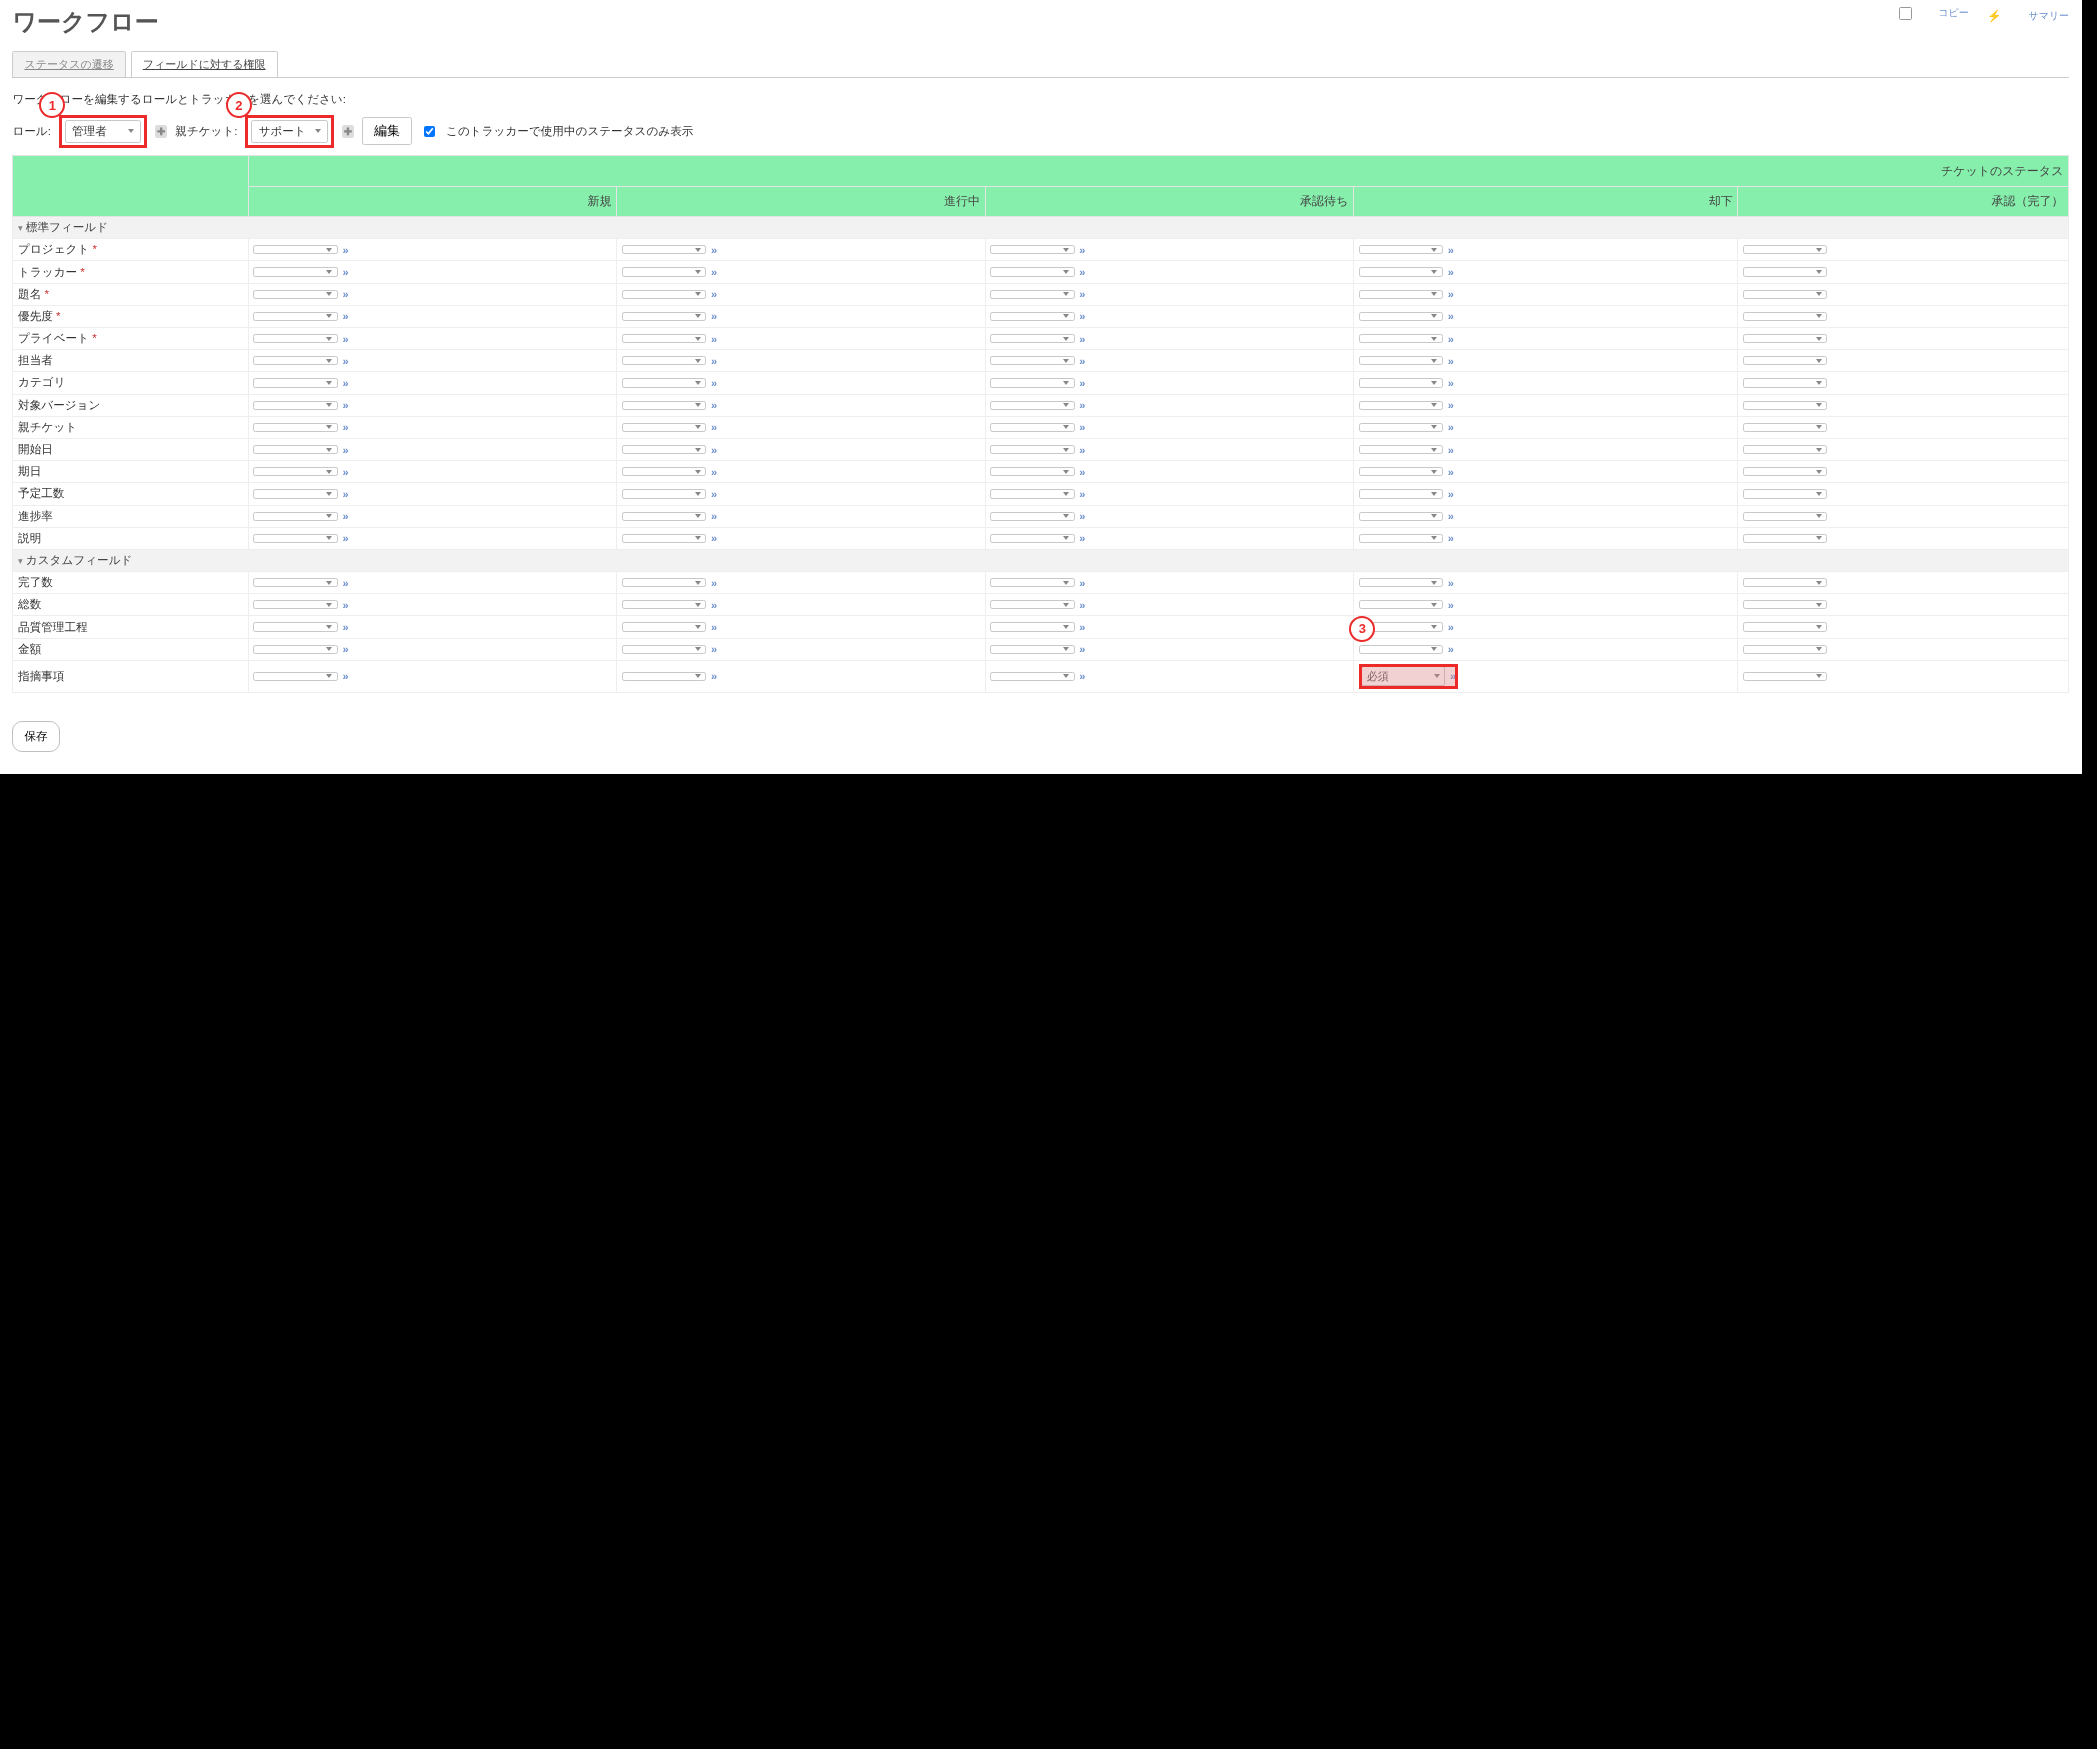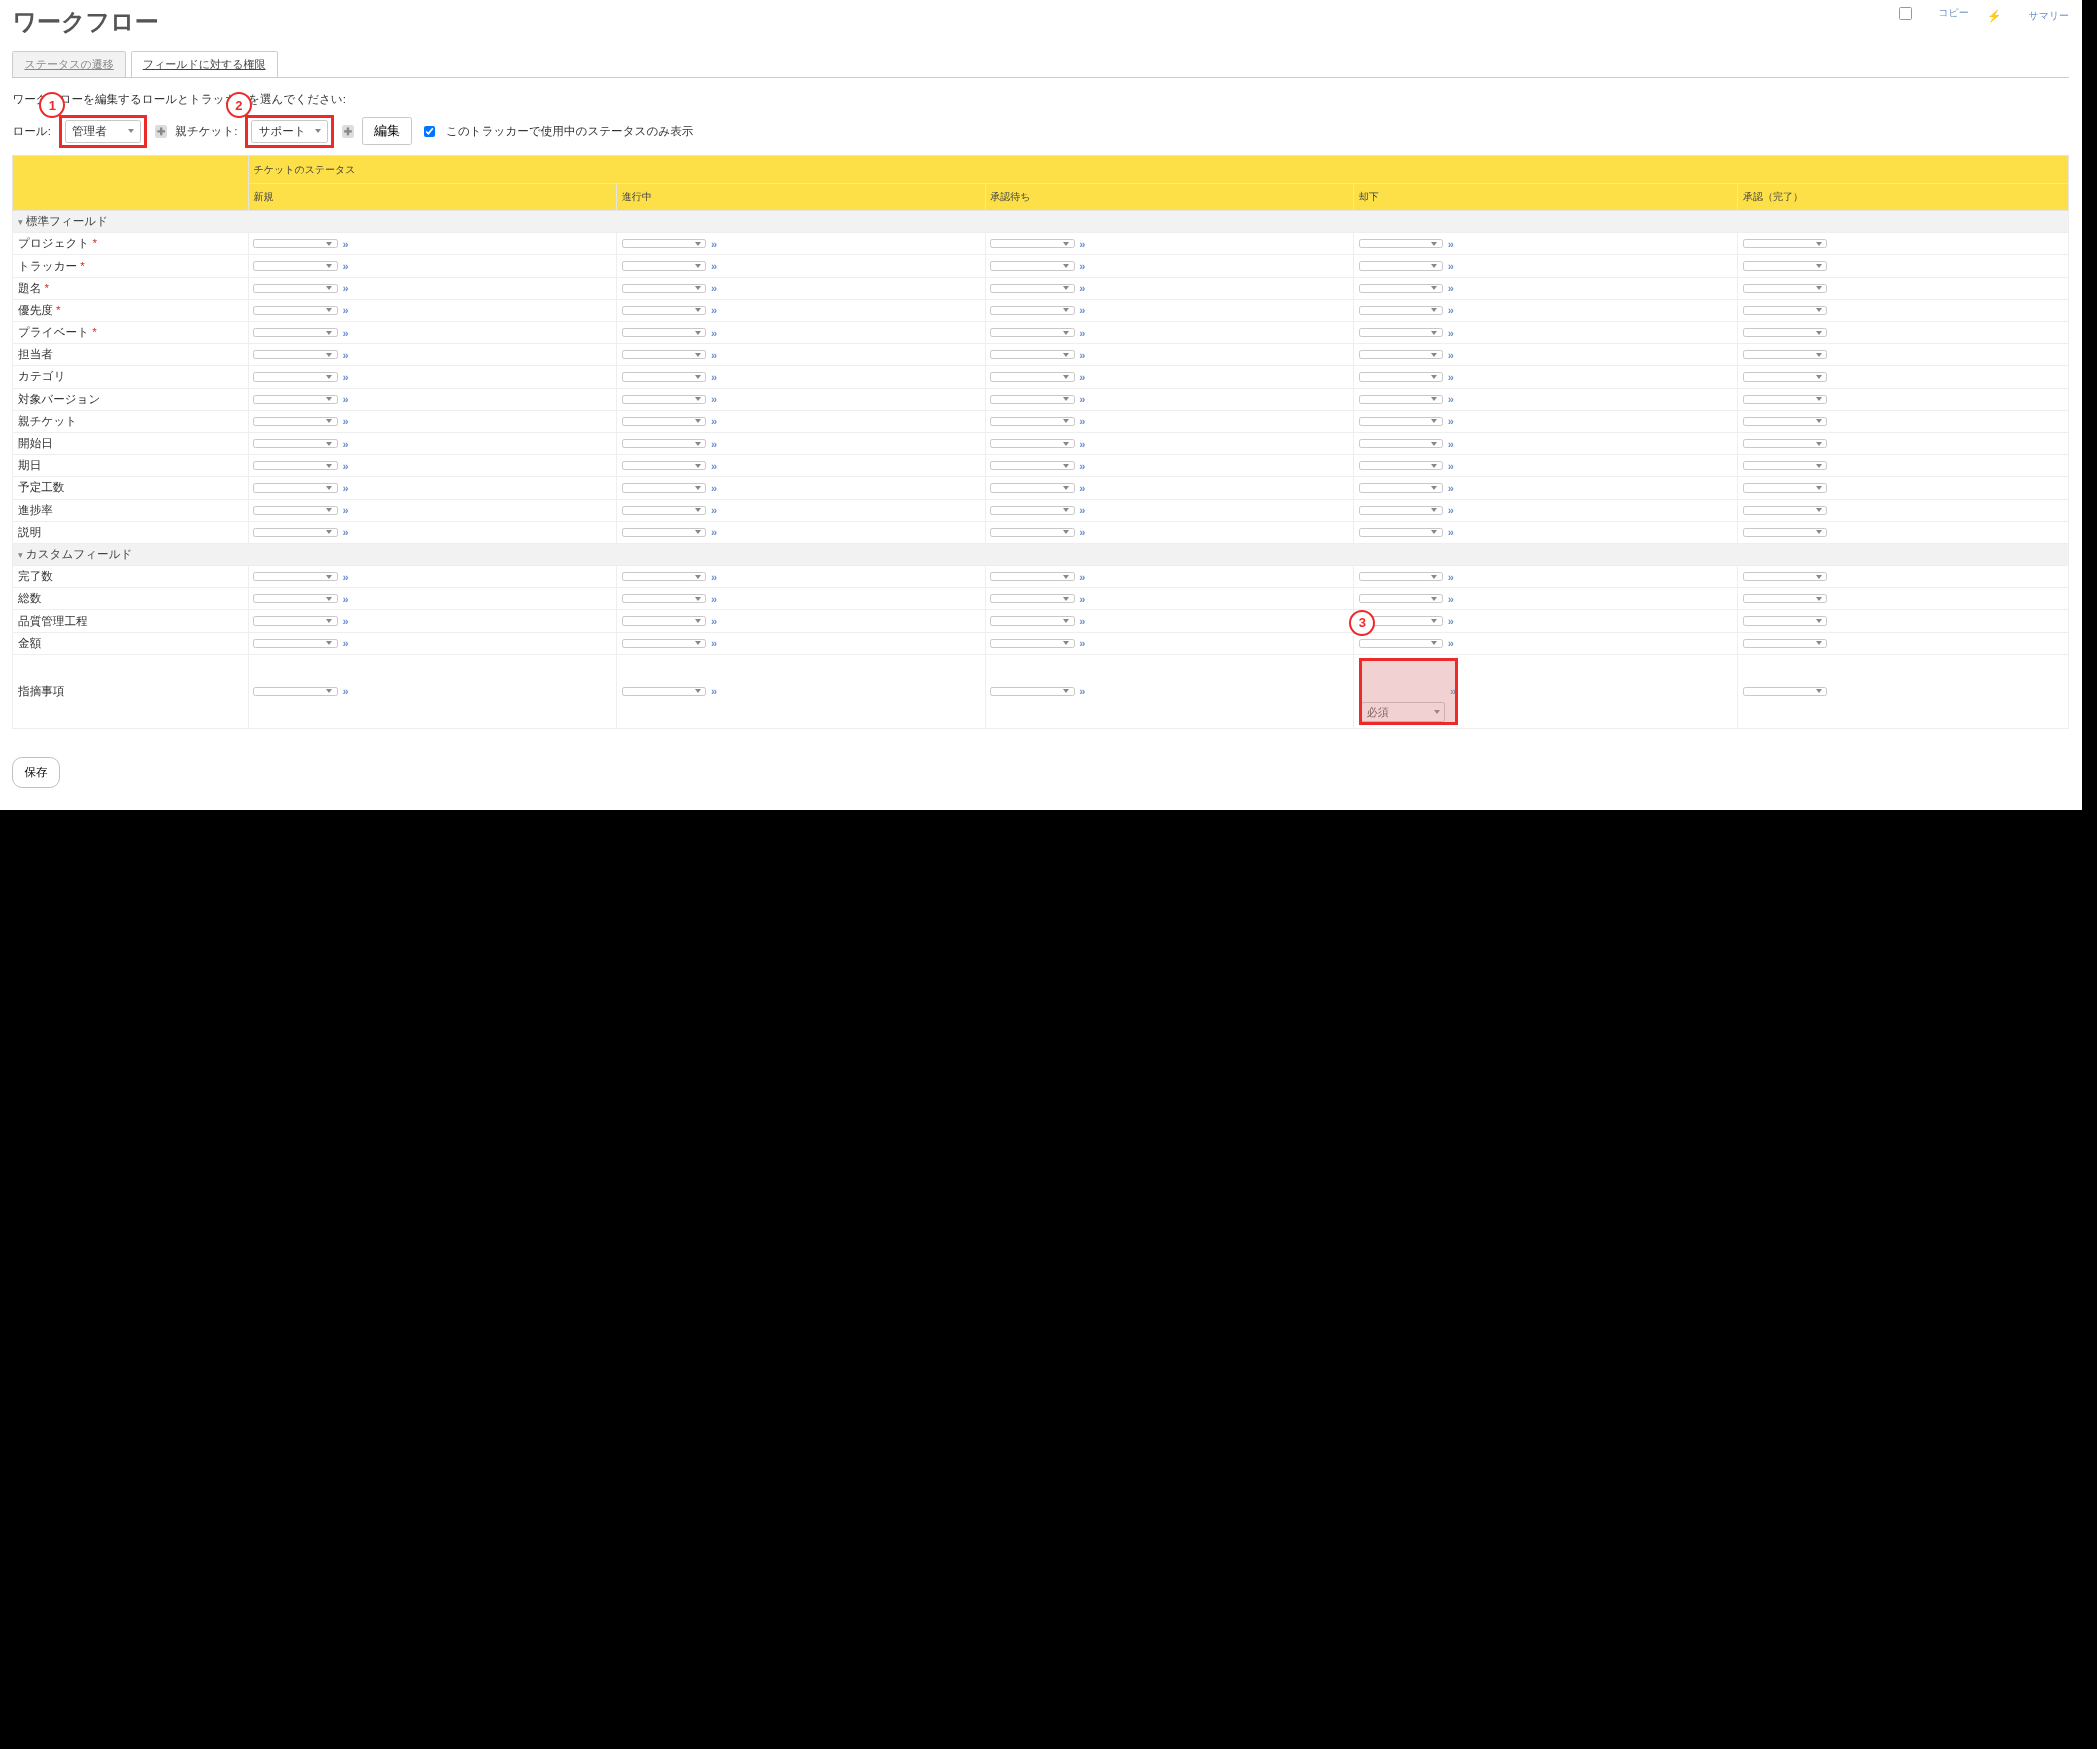--- a/index.html
+++ b/index.html
@@ -17,21 +17,21 @@
   .redbox{border:3.1px solid #ec2a2a;padding:1.6px 3.1px;display:inline-flex;align-items:center;}
   .sel{background:#fff;border:0.8px solid #c8c8c8;border-radius:2.3px;padding:3.1px 6.2px;font-size:11.6px;display:inline-flex;align-items:center;gap:4.7px;min-width:62px;justify-content:space-between;}
   .sel.small{min-width:73px;padding:1.6px 4.7px;font-size:11px;color:#555;}
   .caret{width:0;height:0;border-left:3.9px solid transparent;border-right:3.9px solid transparent;border-top:4.7px solid #888;}
   .plus{width:12.4px;height:12.4px;border-radius:2.3px;background:#ddd;color:#888;display:inline-flex;align-items:center;justify-content:center;font-size:10px;font-weight:bold;}
   .editbtn{background:#fff;border:0.8px solid #c8c8c8;border-radius:2.3px;padding:3.9px 11px;font-size:13px;}
   .chk{width:11.6px;height:11.6px;}
   .marker{position:relative;}
   .marker .circ{position:absolute;width:22px;height:22px;border:2.3px solid #ec2a2a;border-radius:50%;background:#fff;color:#ec2a2a;font-weight:bold;display:flex;align-items:center;justify-content:center;font-size:13px;}
   table.wf{width:100%;border-collapse:collapse;margin-top:4.7px;}
-  table.wf th{background:#fde047;font-weight:normal;color:#444;padding:6.2px 4.7px;font-size:10px;border:0.8px solid #e4e4e4;text-align:left;}
+  table.wf th{background:#86efac;font-weight:normal;color:#444;padding:6.2px 4.7px;font-size:12px;border:0.8px solid #e4e4e4;text-align:right;}
   table.wf td{padding:3.1px 4.7px;border:0.8px solid #eee;font-size:11.6px;vertical-align:middle;}
   table.wf tr.sect td{background:#f2f2f2;color:#444;}
   table.wf td.fieldname{color:#333;}
   .req{color:#c33;}
   .cellwrap{display:flex;align-items:center;gap:4.7px;}
   .copy-arrow{color:#6a8fcc;font-size:11px;font-weight:bold;}
   .chev{color:#888;margin-right:3.1px;font-size:9.3px;}
   .savebtn{margin-top:28px;background:#fff;border:0.8px solid #c0c0c0;border-radius:10px;padding:7px 11px;font-size:11.6px;}
   .hl3-wrap{position:relative;display:inline-block;padding:2.3px;}
   .hl3{position:absolute;inset:0;border:3.9px solid #ec2a2a;background:rgba(214,122,122,0.35);pointer-events:none;}
@@ -982,21 +982,21 @@
           <td>
             <div class="cellwrap">
               <span class="sel small">
                 <span></span>
                 <span class="caret"></span>
               </span>
               <span class="copy-arrow">»</span>
             </div>
           </td>
           <td style="position: relative;"><span class="hl3-wrap"><div class="cellwrap">
-                <span class="sel small" style="text-align: left; margin-top: 42px;">
+                <span class="sel small" style="text-align: left;">
                   <span>必須</span>
                   <span class="caret"></span>
                 </span>
                 <span class="copy-arrow">»</span>
               </div><span class="hl3"></span></span></td>
           <td>
             <div class="cellwrap">
               <span class="sel small">
                 <span></span>
                 <span class="caret"></span>

